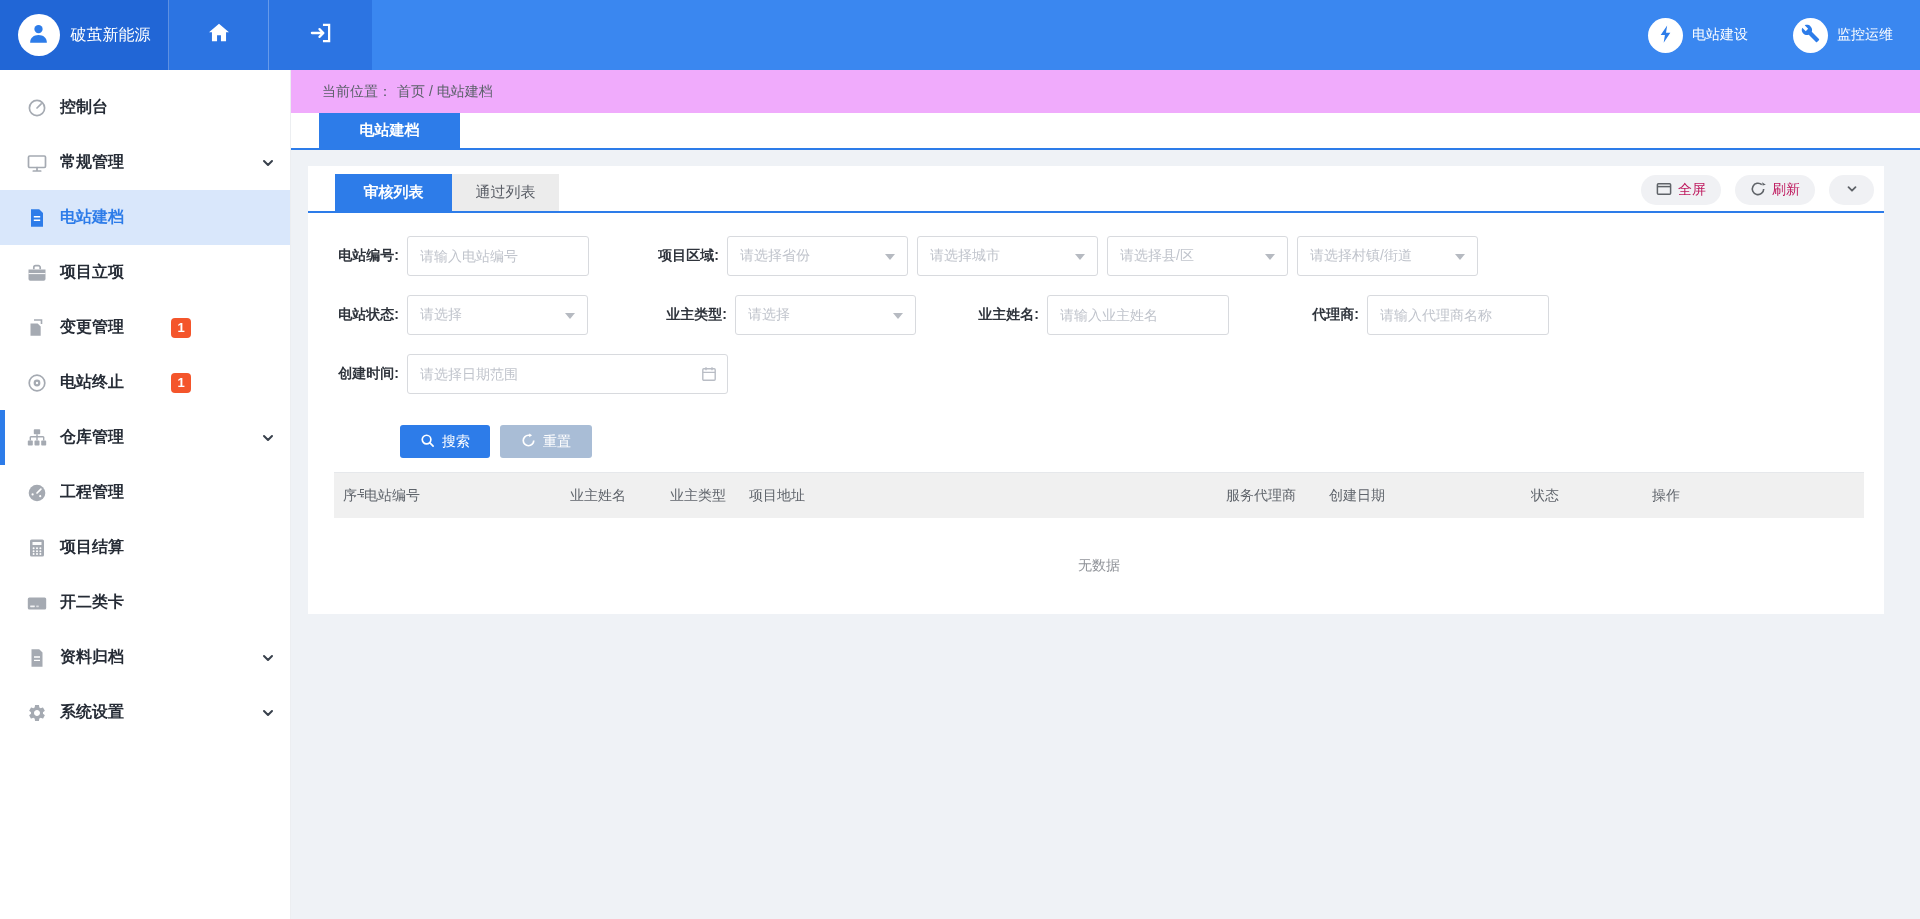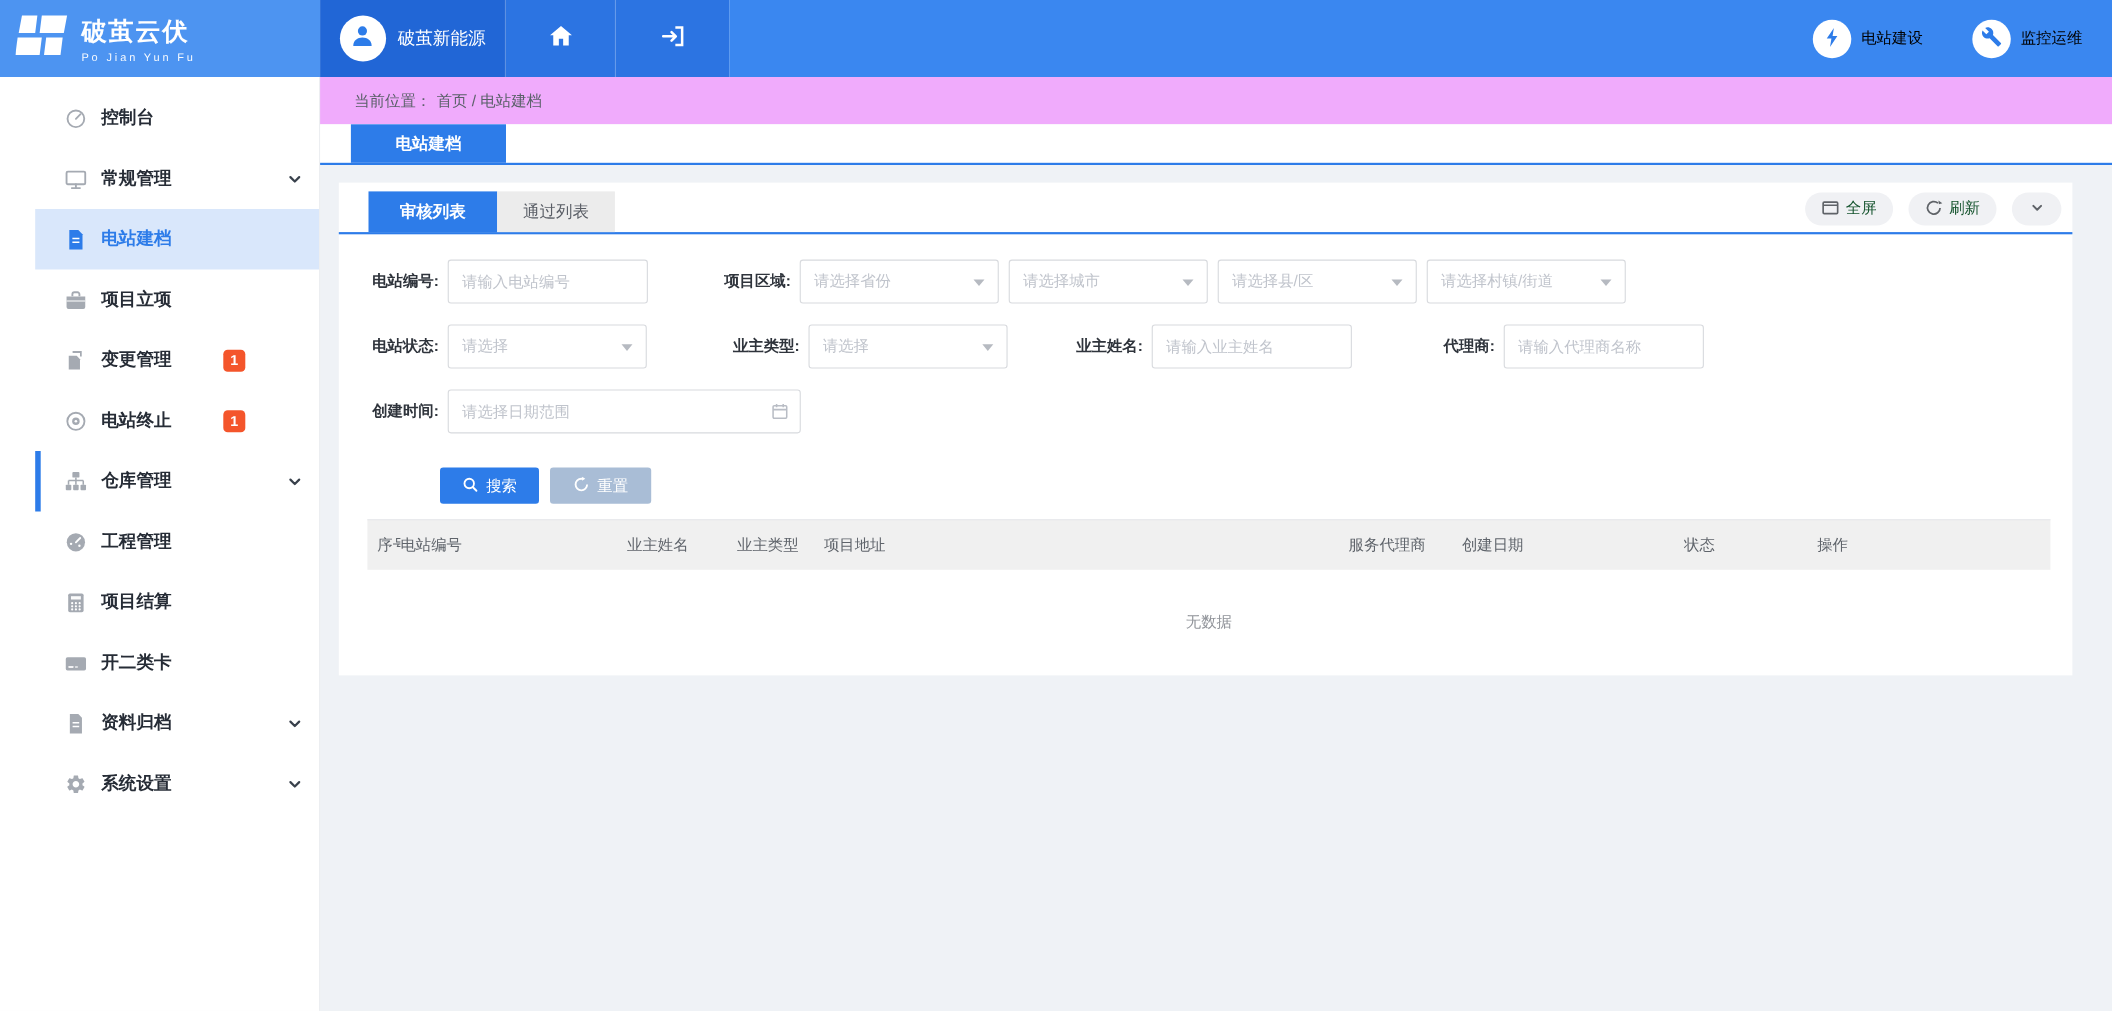--- a/index.html
+++ b/index.html
@@ -12,28 +12,28 @@
   .logo-text { display:flex; flex-direction:column; }
   .logo-title { color:#fff; font-size:23px; font-weight:700; letter-spacing:1.5px; }
   .logo-sub { color:rgba(255,255,255,.95); font-size:10px; letter-spacing:2.6px; margin-top:3px; }
   .hsec { display:flex; align-items:center; justify-content:center; }
   .user-sec { width:169px; background:#2166d6; gap:11px; border-right:1px solid rgba(255,255,255,.28); cursor:pointer; }
   .avatar-circle { width:42px; height:42px; border-radius:50%; background:#fff; display:flex; align-items:center; justify-content:center; }
   .user-name { color:#fff; font-size:16px; }
   .home-sec { width:100px; background:#2c74e2; border-right:1px solid rgba(255,255,255,.28); cursor:pointer; }
   .login-sec { width:103px; background:#2c74e2; cursor:pointer; }
   .header-rest { flex:1; background:#3a87f0; display:flex; align-items:center; justify-content:flex-end; gap:45px; padding-right:27px; }
-  .hnav { display:flex; align-items:center; gap:9px; color:#000000; font-size:14px; cursor:pointer;justify-content:space-between; }
+  .hnav { display:flex; align-items:center; gap:9px; color:#ffffff; font-size:14px; cursor:pointer;justify-content:space-between; }
   .hnav-circle { width:35px; height:35px; border-radius:50%; background:#fff; display:flex; align-items:center; justify-content:center; }
 
   
   .body-row { flex:1; display:flex; min-height:0; }
 
   
-  .sidebar { width:291px; flex:0 0 291px; background:#fff; border-right:1px solid #eceef1; padding-top:10px;padding-left:32px; }
+  .sidebar { width:291px; flex:0 0 291px; background:#fff; border-right:1px solid #eceef1; padding-top:10px; }
   .menu-item { position:relative; height:55px; display:flex; align-items:center; padding-left:27px; gap:13px; cursor:pointer; }
   .mi-icon { width:20px; height:20px; color:#a5aab2; flex:0 0 20px; display:flex; align-items:center; justify-content:center; }
   .menu-label { font-size:16px; font-weight:600; color:#262c36; }
   .menu-item.active { background:#d9e7fb; }
   .menu-item.active .menu-label { color:#2d7ce9; }
   .menu-item.active .mi-icon { color:#2d7ce9; }
   .menu-item.indicator::before { content:''; position:absolute; left:0; top:0; bottom:0; width:5px; background:#2d7ce9; }
   .badge { position:absolute; left:171px; top:50%; transform:translateY(-50%); min-width:20px; height:20px; padding:0 4px; background:#f4552b; border-radius:4px; color:#fff; font-size:13px; font-weight:700; display:flex; align-items:center; justify-content:center; }
   .chev { position:absolute; right:15px; top:50%; transform:translateY(-50%); display:flex; }
 
@@ -44,21 +44,21 @@
   .page-tab { margin-left:28px; width:141px; height:35px; background:#2d7ce9; color:#fff; font-size:15px; font-weight:700; display:flex; align-items:center; justify-content:center; cursor:pointer; }
   .content { flex:1; padding:16px 36px 0 17px; min-height:0; }
   .panel { background:#fff; }
 
   
   .panel-tabs { position:relative; padding:8px 10px 0 27px; border-bottom:2px solid #2d7ce9; display:flex; align-items:flex-end; }
   .ptab { height:37px; display:flex; align-items:center; justify-content:center; font-size:15px; cursor:pointer; }
   .ptab.active { width:117px; background:#2d7ce9; color:#fff; font-weight:700; }
   .ptab.inactive { width:107px; background:#ececec; color:#5a5e66; }
   .panel-toolbar { position:absolute; right:10px; top:9px; display:flex; gap:14px; align-items:center; }
-  .pill { height:30px; border-radius:15px; background:#f0f1f4; display:flex; align-items:center; gap:6px; padding:0 15px; font-size:14px; color:#14532d; cursor:pointer; border:none; }
+  .pill { height:30px; border-radius:15px; background:#f0f1f4; display:flex; align-items:center; gap:6px; padding:0 15px; font-size:14px; color:#be185d; cursor:pointer; border:none; }
   .pill.sq { width:45px; padding:0; justify-content:center; }
 
   
   .filters { padding:23px 0 0 28px; }
   .frow { display:flex; align-items:center; margin-bottom:19px; }
   .flabel { display:inline-block; width:63px; text-align:right; font-size:14px; font-weight:600; color:#2f343c; margin-right:8px; white-space:nowrap; flex:0 0 auto; }
   .ctrl { height:40px; border:1px solid #d8dade; border-radius:3px; background:#fff; }
   .tin { width:182px; padding:0 12px; font-size:14px; color:#333; outline:none; font-family:"Liberation Sans", sans-serif; }
   .tin::placeholder { color:#c0c4cc; }
   .sel { position:relative; width:181px; margin-right:9px; display:flex; align-items:center; padding:0 28px 0 12px; cursor:pointer; }
@@ -91,34 +91,20 @@
   .c8 { width:121px; }
   .c9 { flex:1 1 auto; }
   .empty-row { height:96px; display:flex; align-items:center; justify-content:center; font-size:14px; color:#909399; }
 </style>
 </head>
 <body>
 
 <div class="app">
 
   <div class="header">
-    <div class="logo-area">
-      <span>
-        <svg width="48" height="42" viewBox="0 0 48 42" fill="#fff">
-          <polygon points="6,2 20,2 18,18 3,18"></polygon>
-          <polygon points="24,2 47,2 44,18 22,18"></polygon>
-          <polygon points="2,22 24,22 22,38 0,38"></polygon>
-          <polygon points="28,22 43,22 41,38 26,38"></polygon>
-        </svg>
-      </span>
-      <span class="logo-text">
-        <span class="logo-title">破茧云伏</span>
-        <span class="logo-sub">Po Jian Yun Fu</span>
-      </span>
-    </div>
 
     <div class="hsec user-sec">
       <span class="avatar-circle">
         <span>
           <svg width="27" height="27" viewBox="0 0 24 24">
             <circle cx="12" cy="8.1" r="3.7" fill="#2d7ce9"></circle>
             <path d="M4.6 19.8c0-3.9 3.3-6.4 7.4-6.4s7.4 2.5 7.4 6.4v.4H4.6z" fill="#2d7ce9"></path>
           </svg>
         </span>
       </span>

